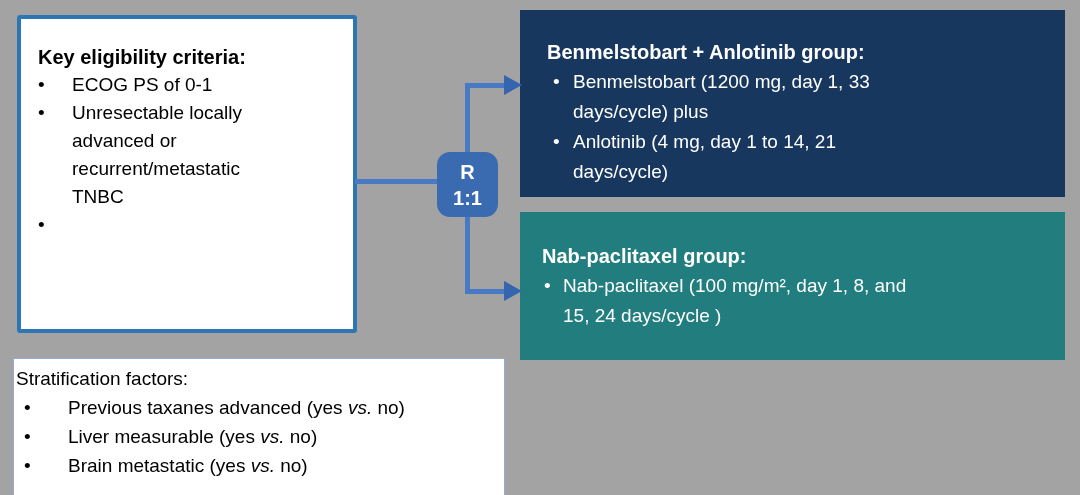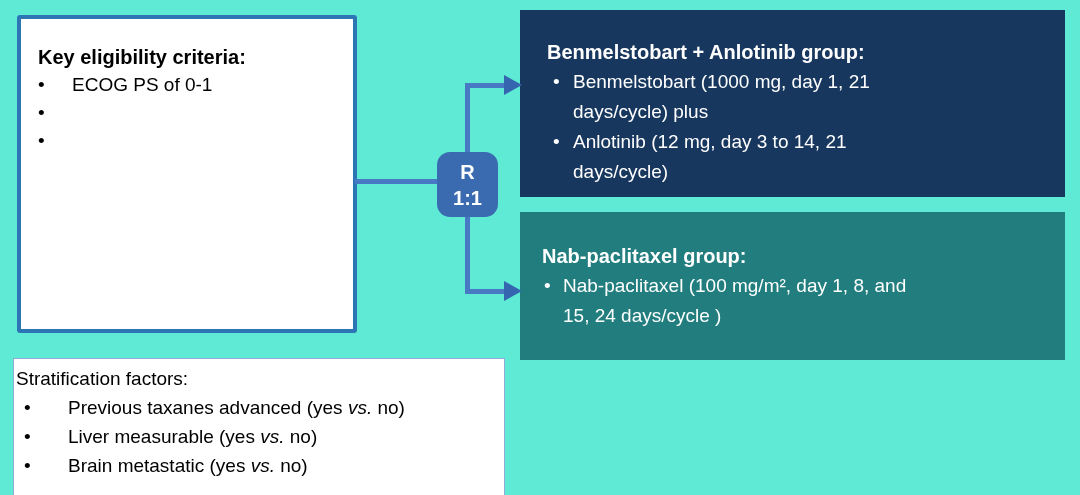--- a/index.html
+++ b/index.html
@@ -1,17 +1,17 @@
 <!DOCTYPE html>
 <html style="--arm1_bg: #17375E; --arm2_bg: #217D7E; --rand_bg: #3A6BB0; --connector: #4779C4; --arrowhead: #3565AE; --eligibility_border: #2E75B6; --stratification_border: #93ACD7;"><head>
 <meta charset="utf-8">
 <style>
   html,body{margin:0;padding:0;background:#ffffff;}
   .canvas{
-    position:relative;width:1080px;height:495px;background:#5eead4;
+    position:relative;width:1080px;height:495px;background:#a3a3a3;
     font-family:"Liberation Sans",sans-serif;color:#000;overflow:hidden;
   }
   
   .elig-box{
     position:absolute;left:17px;top:15px;width:340px;height:318px;
     box-sizing:border-box;border:4px solid var(--eligibility_border);
     border-radius:3px;background:#fff;padding:24px 10px 0 17px;
     font-size:19px;line-height:28px;
   }
   .elig-box .box-title{font-size:20px;font-weight:bold;}
@@ -67,20 +67,24 @@
 <div class="canvas">
 
   <div class="elig-box">
     <div class="box-title">Key eligibility criteria:</div>
     <div class="bullet-row">
       <span class="marker">•</span>
       <span class="btext">ECOG PS of 0-1</span>
     </div>
     <div class="bullet-row">
       <span class="marker">•</span>
+      <span class="btext">Unresectable locally
+advanced or
+recurrent/metastatic
+TNBC</span>
     </div>
     <div class="bullet-row">
       <span class="marker">•</span>
     </div>
   </div>
 
   <div class="line main-h"></div>
   <div class="line top-v"></div>
   <div class="line top-h"></div>
   <div class="arrowhead top-arrow"></div>
@@ -90,26 +94,26 @@
 
   <div class="rand-box">
     <span>R</span>
     <span>1:1</span>
   </div>
 
   <div class="arm-box arm1">
     <div class="box-title">Benmelstobart + Anlotinib group:</div>
     <div class="bullet-row">
       <span class="marker">•</span>
-      <span class="btext">Benmelstobart (1000 mg, day 1, 21
+      <span class="btext">Benmelstobart (1200 mg, day 1, 33
 days/cycle) plus</span>
     </div>
     <div class="bullet-row">
       <span class="marker">•</span>
-      <span class="btext">Anlotinib (12 mg, day 3 to 14, 21
+      <span class="btext">Anlotinib (4 mg, day 1 to 14, 21
 days/cycle)</span>
     </div>
   </div>
 
   <div class="arm-box arm2">
     <div class="box-title">Nab-paclitaxel group:</div>
     <div class="bullet-row">
       <span class="marker">•</span>
       <span class="btext">Nab-paclitaxel (100 mg/m², day 1, 8, and
 15, 24 days/cycle )</span>

